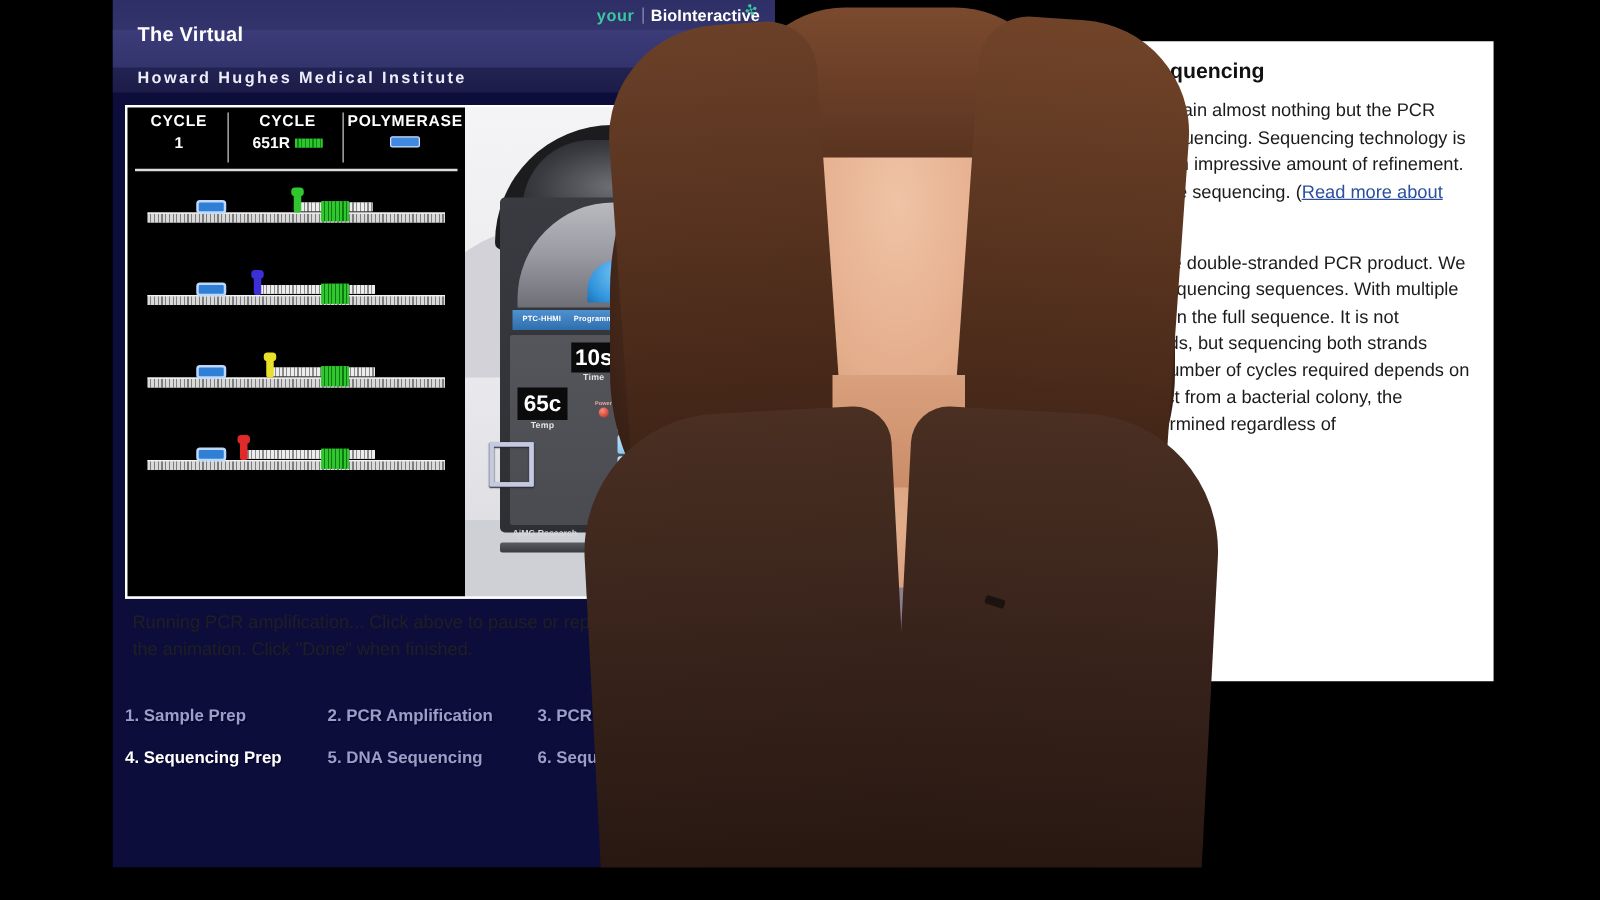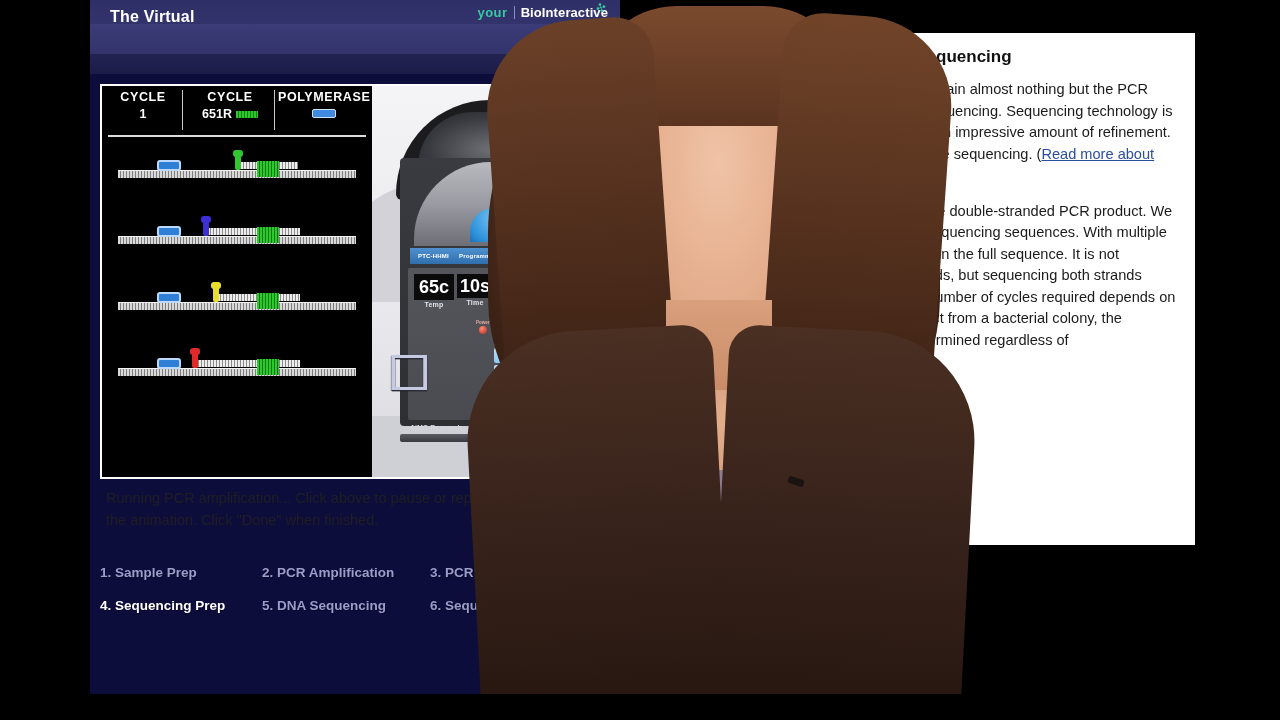--- a/index.html
+++ b/index.html
@@ -19,21 +19,21 @@
   #app-header {
     position: relative; height: 74px; width: 530px;
     background: linear-gradient(180deg,#2e2f66 0%,#34356e 42%,#2a2b5e 43%,#1b1c48 100%);
     overflow: hidden;
   }
   #app-header .band {
     position: absolute; left:0; top:24px; width:530px; height:30px;
     background: linear-gradient(180deg,#3b3c78 0%,#33346c 100%);
   }
   .hdr-l1 {
-    position:absolute; left:20px; top:8px; z-index:3;
+    position:absolute; left:20px; top:20px; z-index:3;
     font-size:16px; font-weight:bold; color:#ffffff; letter-spacing:.2px;
   }
   .hdr-l2 {
     position:absolute; left:18px; top:19px; z-index:3;
     font-size:32px; font-weight:bold; color:#b9bde4; letter-spacing:1.2px;
     text-shadow: 1px 1px 0 #15163a;
   }
   .hdr-l3 {
     position:absolute; left:20px; top:54px; z-index:3;
     font-size:13px; font-weight:bold; color:#eceefb; letter-spacing:1.9px;
@@ -152,21 +152,21 @@
     background: linear-gradient(180deg,#55565c 0%,#4a4b51 100%); border-radius:2px;
   }
   #readouts { position:absolute; left:6px; top:6px; display:flex; gap:3px; }
   .ro { text-align:center; }
   .ro-box {
     background:#0b0b0b; color:#fff; font-weight:bold;
     font-family:"Liberation Sans", sans-serif;
     display:flex; align-items:center; justify-content:center;
   }
   .ro-lab { color:#e2e2e6; font-size:7px; font-weight:bold; margin-top:1px; letter-spacing:.2px; }
-  #ro-temp .ro-box   { width:40px; height:26px; font-size:18px; }
+  #ro-temp .ro-box   { width:40px; height:26px; font-size:18px;margin-top:36px; }
   #ro-time .ro-box   { width:36px; height:24px; font-size:18px; }
   #ro-cycle .ro-box  { width:30px; height:26px; font-size:18px; }
   #ro-action .ro-box { width:38px; height:26px; font-size:15px; }
 
   #power-led { position:absolute; left:68px; top:52px; text-align:center; }
   #power-led .led { width:8px; height:8px; border-radius:50%; margin:0 auto;
     background: radial-gradient(circle at 35% 30%, #ff8a7a, #b02a1a); }
   #power-led .lab { font-size:4.5px; color:#e8a9a0; font-weight:bold; margin-bottom:1px; }
 
   #keypad {
@@ -313,20 +313,21 @@
 </head>
 <body>
 
 <div id="stage">
 
   <div id="app-panel">
 
     <div id="app-header">
       <div class="band"></div>
       <div class="hdr-l1">The Virtual</div>
+      <div class="hdr-l3">Howard Hughes Medical Institute</div>
       <div id="hhmi-logo">
         <span class="hhmi">your</span>
         <span class="bar"></span>
         <span class="bio">BioInteractive</span>
         <span class="sprig">✣</span>
       </div>
     </div>
 
     <div id="anim-wrap">
 

